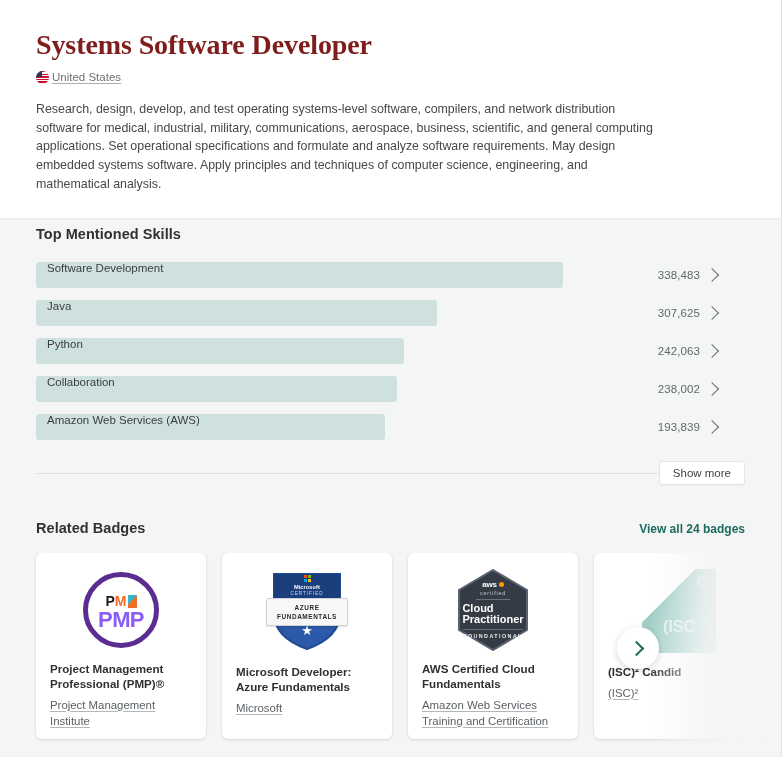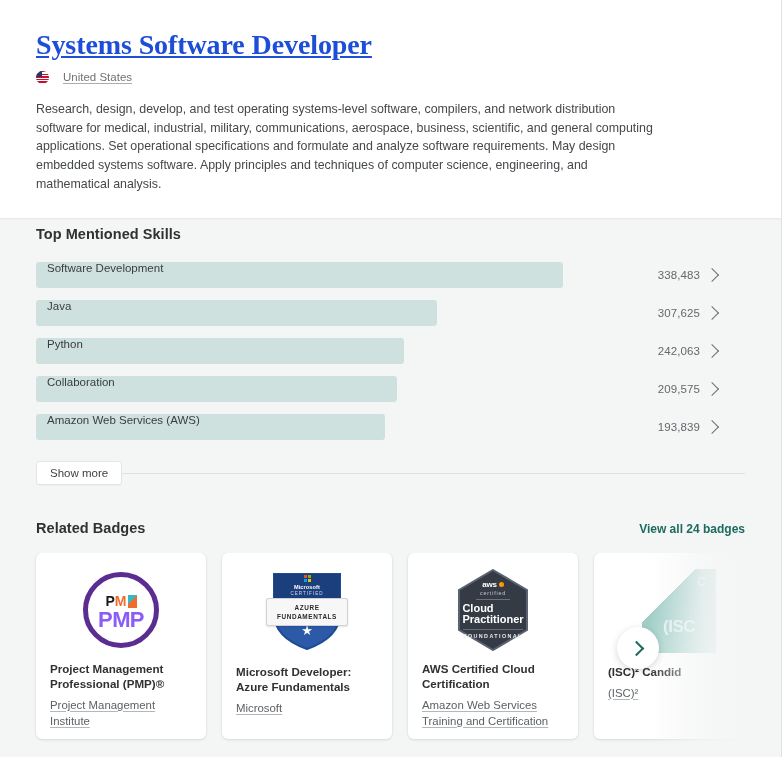--- a/index.html
+++ b/index.html
@@ -30,30 +30,29 @@
     background: #ffffff;
     padding: 30px 36px 24px 36px;
     box-shadow: 0 1px 2px rgba(0,0,0,0.07);
     position: relative;
     z-index: 3;
   }
   .job-title {
     font-family: "Liberation Serif", serif;
     font-size: 28px;
     font-weight: 700;
-    color: #1d4ed8;
+    color: #7f1d1d;
     margin: 0 0 10px 0;
     letter-spacing: -0.1px;
     line-height: 1.1;
-    text-decoration: underline;
   }
   .location-row {
     display: flex;
     align-items: center;
-    gap: 14px;
+    gap: 3px;
     margin-bottom: 16px;
   }
   .flag-icon {
     width: 13px;
     height: 13px;
     border-radius: 50%;
     overflow: hidden;
     position: relative;
     flex: 0 0 auto;
     background: #f0f0f0;
@@ -150,21 +149,21 @@
     cursor: pointer;
   }
 
   
   .show-more-wrap {
     position: relative;
     margin: 20px 36px 0 36px;
     height: 26px;
     display: flex;
     align-items: center;
-    justify-content: flex-start;
+    justify-content: flex-end;
   }
   .show-more-line {
     position: absolute;
     left: 0; right: 0; top: 50%;
     height: 1px;
     background: #e0e1e2;
   }
   .show-more-btn {
     position: relative;
     background: #ffffff;
@@ -459,21 +458,21 @@
       </div>
     </div>
 
     <div class="skill-row">
       <div class="skill-bar-wrap">
         <div class="skill-bar" style="width:361px">
           <span class="skill-name">Collaboration</span>
         </div>
       </div>
       <div class="skill-meta">
-        <span class="skill-count">209,575</span>
+        <span class="skill-count">238,002</span>
         <span class="chev-right"></span>
       </div>
     </div>
 
     <div class="skill-row">
       <div class="skill-bar-wrap">
         <div class="skill-bar" style="width:349px">
           <span class="skill-name">Amazon Web Services (AWS)</span>
         </div>
       </div>
@@ -555,21 +554,21 @@
                 <div class="aws-certified">certified</div>
                 <div class="aws-sep"></div>
                 <div class="aws-name">
                   <div>Cloud</div>
                   <div>Practitioner</div>
                 </div>
                 <div class="aws-level">FOUNDATIONAL</div>
               </div>
             </div>
           </div>
-          <div class="badge-title">AWS Certified Cloud Certification</div>
+          <div class="badge-title">AWS Certified Cloud Fundamentals</div>
           <div class="badge-issuer">Amazon Web Services Training and Certification</div>
         </div>
 
         <div class="badge-card">
           <div class="badge-art">
             <div class="isc-badge">
               <span class="isc-c">C</span>
               <span class="isc-word">(ISC</span>
             </div>
           </div>

